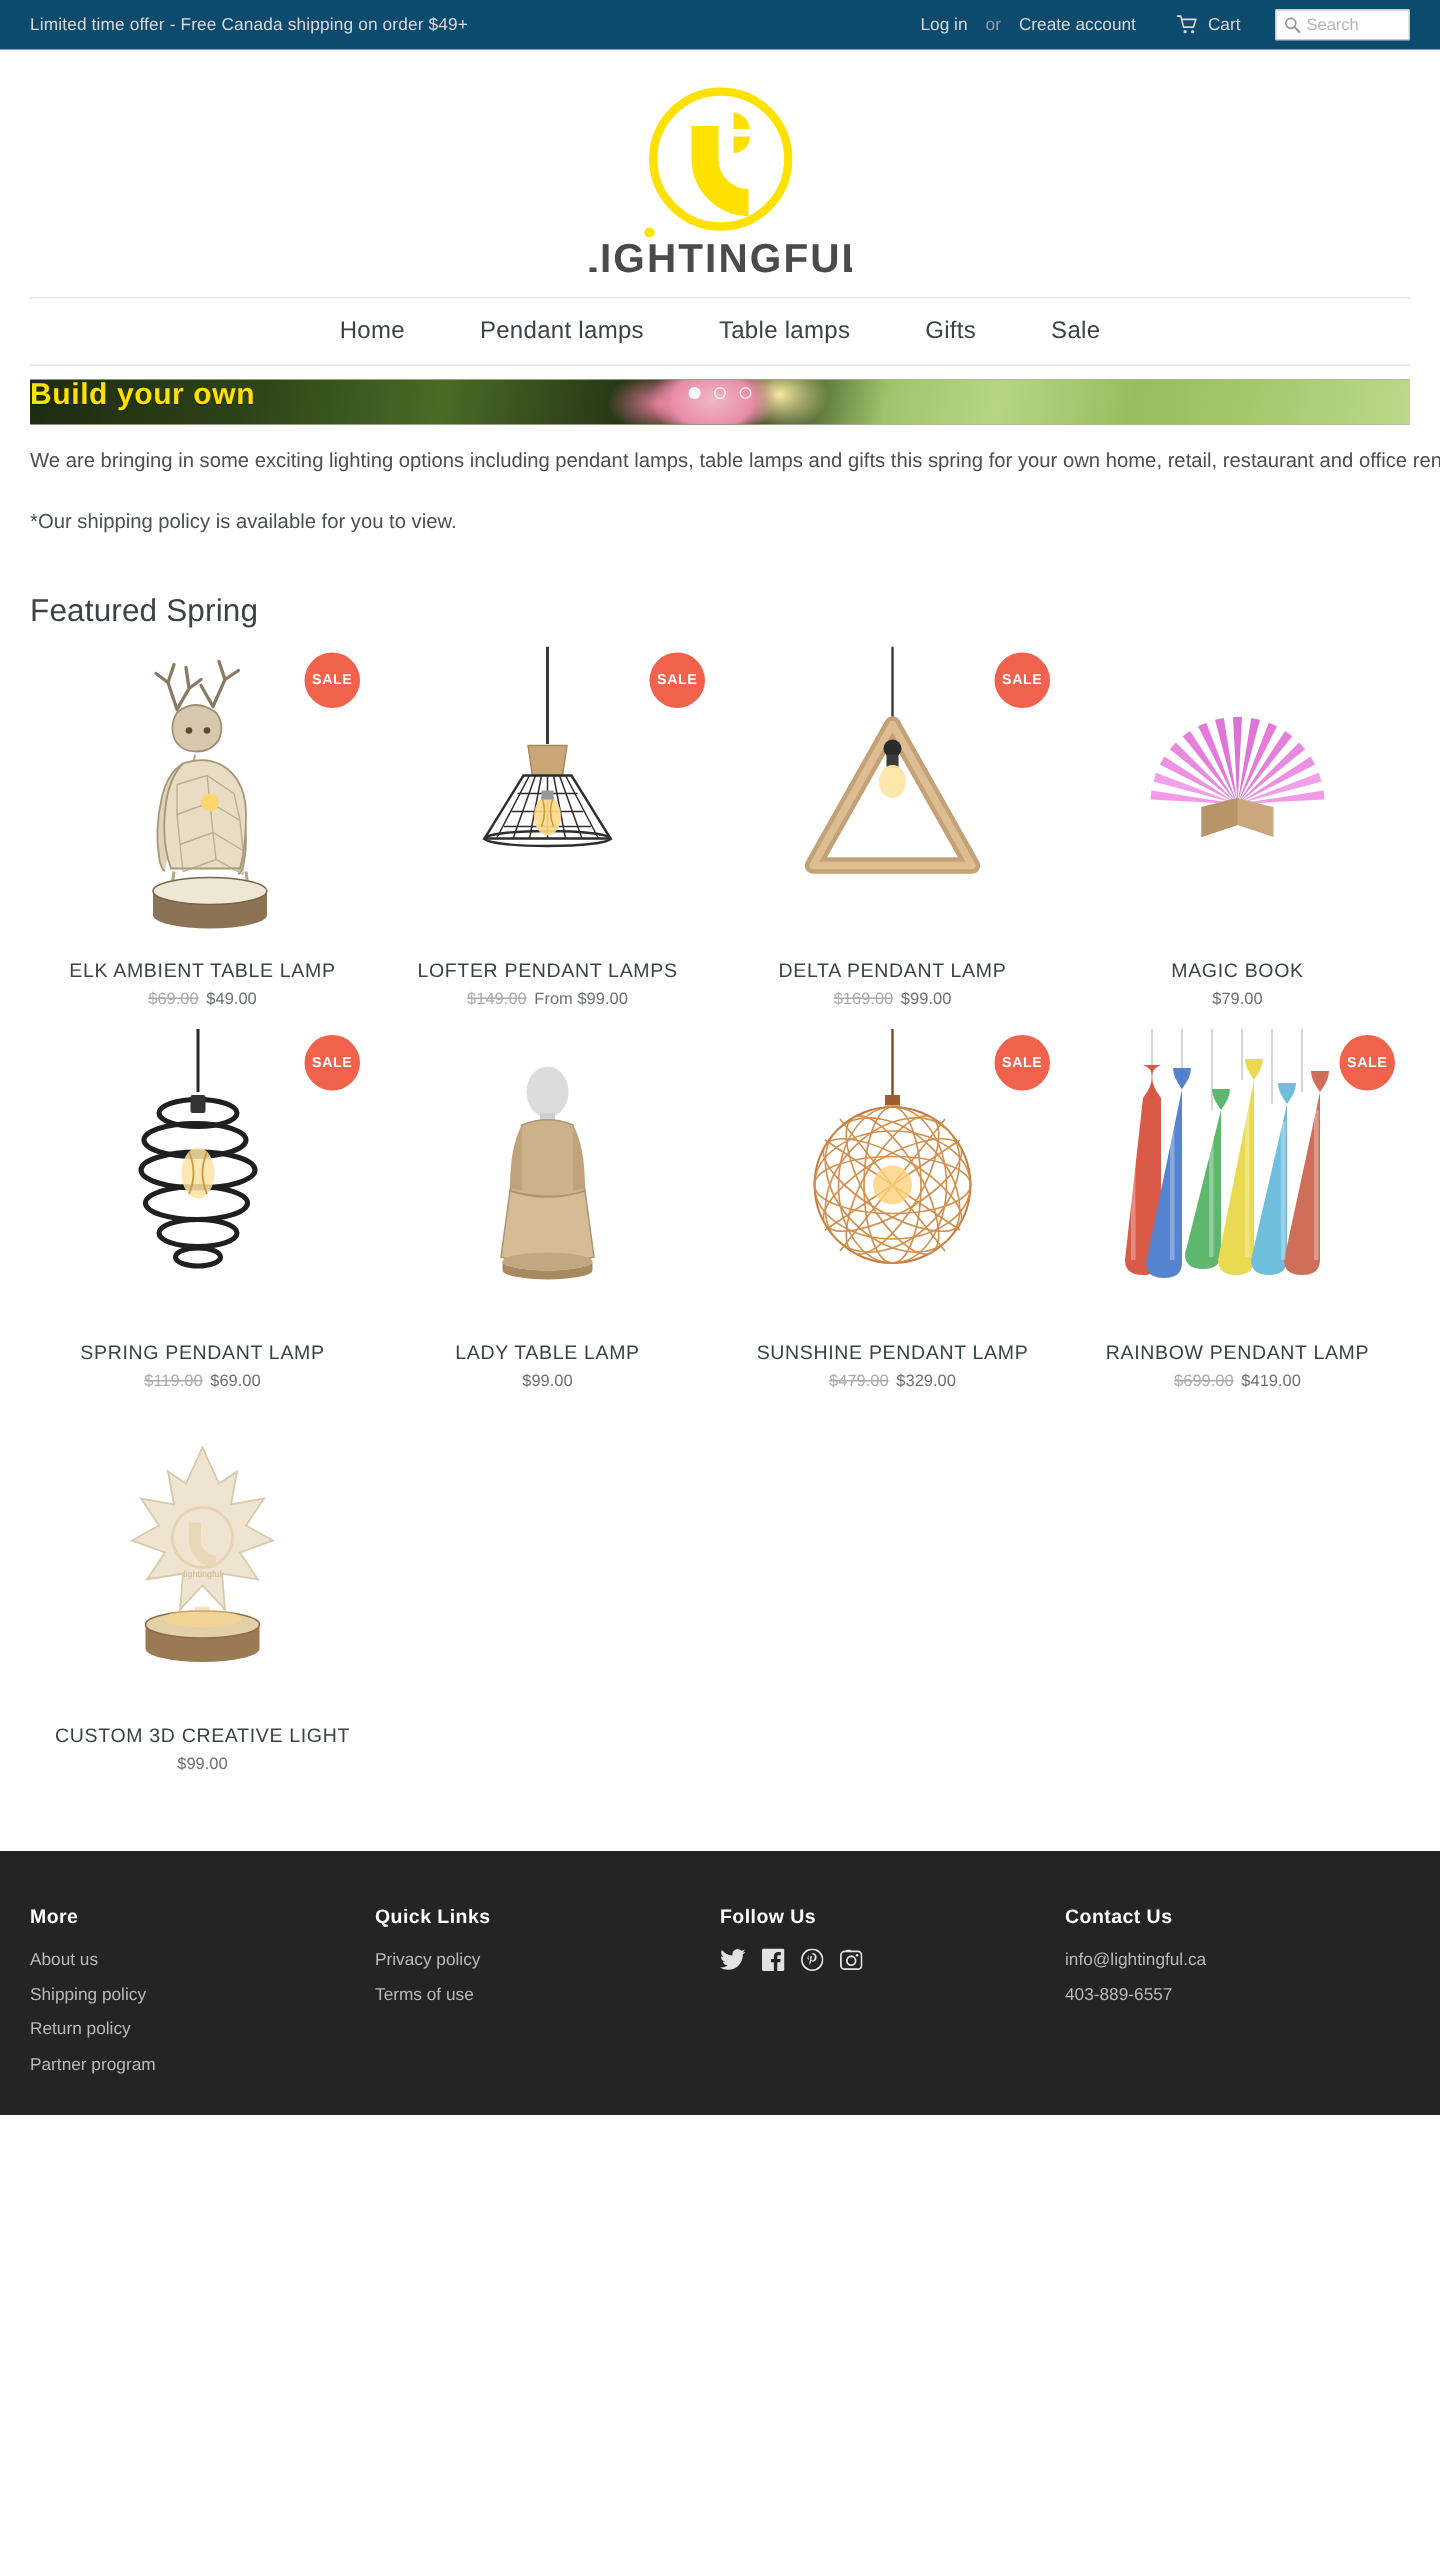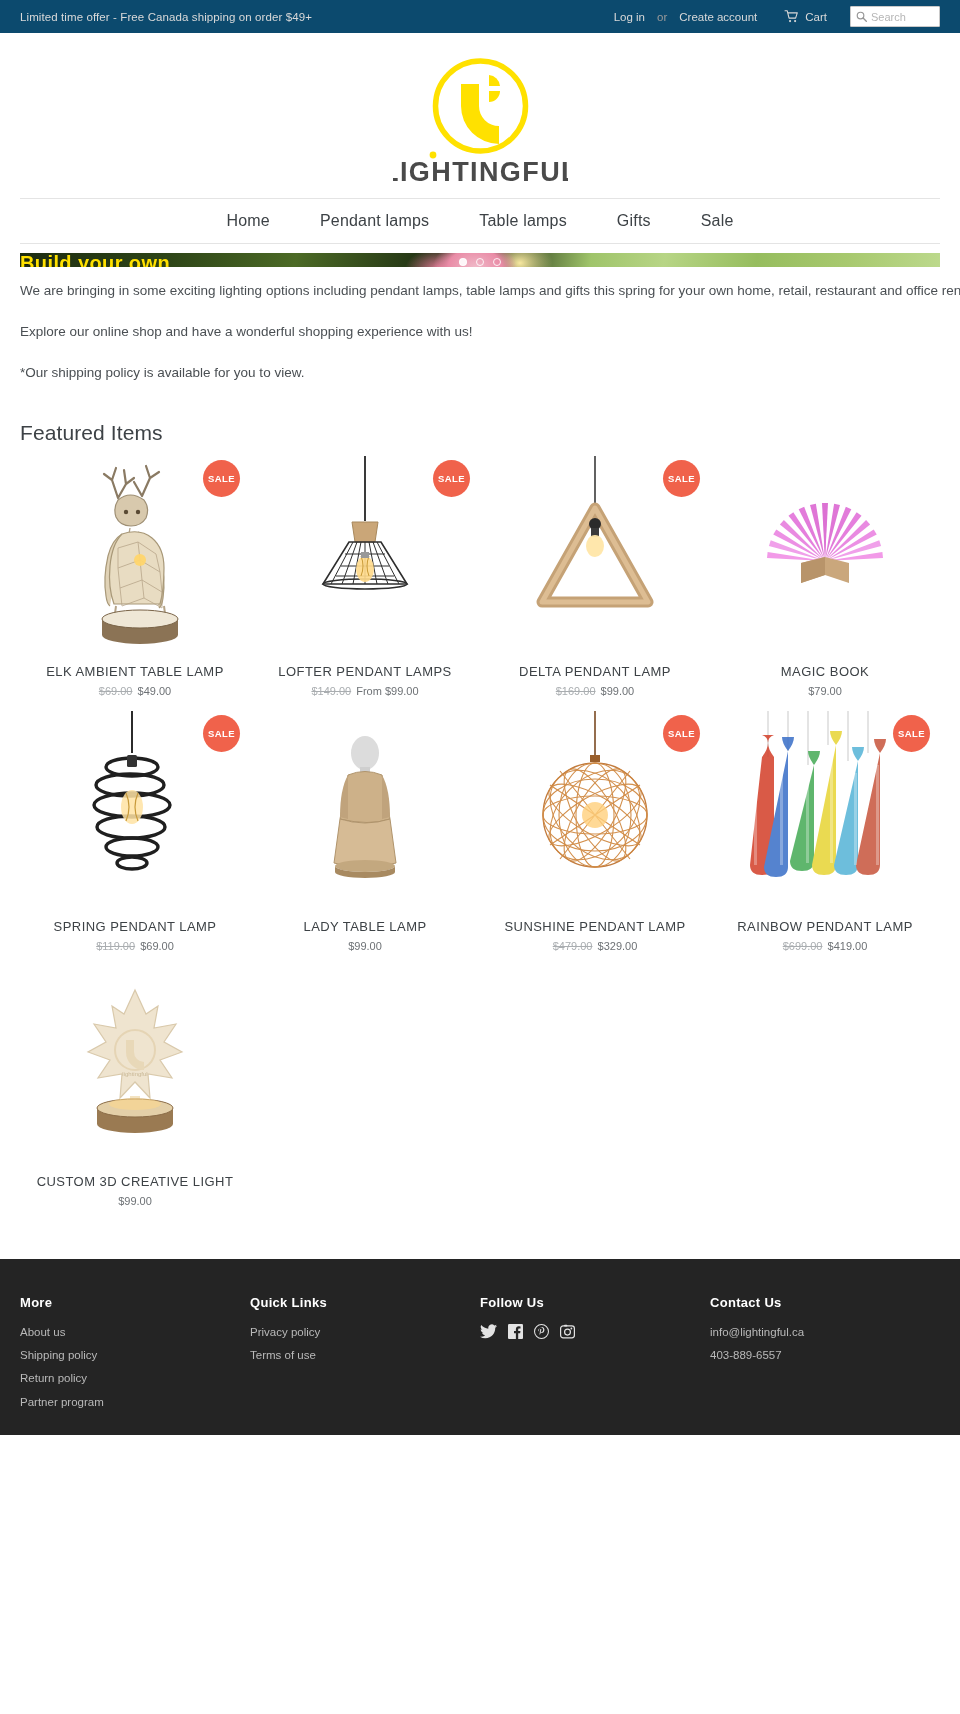--- a/index.html
+++ b/index.html
@@ -89,21 +89,21 @@
     color: #3d4246;
     font-size: 16px;
     padding: 0 25px;
     letter-spacing: .2px;
   }
   .nav a.active { font-weight: normal; }
 
   
   .slideshow {
     margin: 9px 20px 0;
-    height: 14px;
+    height: 30px;
     overflow: hidden;
     position: relative;
     background: #5c7a33;
   }
   .slide-bg {
     position: absolute; inset: 0;
     background:
       radial-gradient(ellipse 60px 40px at 455px 14px, #f0b9c8 0%, #e98ba6 45%, rgba(233,139,166,0) 70%),
       radial-gradient(ellipse 45px 34px at 500px 10px, #f7e8a0 0%, rgba(247,232,160,0) 72%),
       radial-gradient(ellipse 50px 30px at 420px 16px, #e27a96 0%, rgba(226,122,150,0) 70%),
@@ -308,26 +308,25 @@
   <div class="slide-title">Build your own</div>
   <div class="slide-dots">
     <span class="on"></span>
     <span></span>
     <span></span>
   </div>
 </div>
 
 <div class="richtext">
   <p>We are bringing in some exciting lighting options including pendant lamps, table lamps and gifts this spring for your own home, retail, restaurant and office renovations.</p>
-  <p>Explore our online shop and have a wonderful shopping experience with us!</p>
   <p>*Our shipping policy is available for you to view.</p>
 </div>
 
 <section class="featured">
-  <h2>Featured Items</h2>
+  <h2>Featured Spring</h2>
   <div class="grid" id="product-grid">
       <a href="#" class="card">
         <div class="thumb">
           <svg width="150" height="195" viewBox="0 0 150 195">
       <g stroke="#8a7a63" stroke-width="2.2" fill="none" stroke-linecap="round">
         <path d="M58 42 L52 24 M52 24 L44 18 M52 24 L56 12 M58 42 L66 28 M66 28 L74 22 M66 28 L64 14"></path>
         <path d="M82 40 L90 22 M90 22 L99 16 M90 22 L86 10 M82 40 L74 26"></path>
       </g>
       <path d="M58 44 q12 -10 26 0 q6 8 2 18 q-5 8 -15 8 q-11 0 -15 -9 q-3 -9 2 -17z" fill="#d8c9ad" stroke="#9e8f74" stroke-width="1.2"></path>
       <circle cx="66" cy="56" r="2.2" fill="#5a4a34"></circle>

